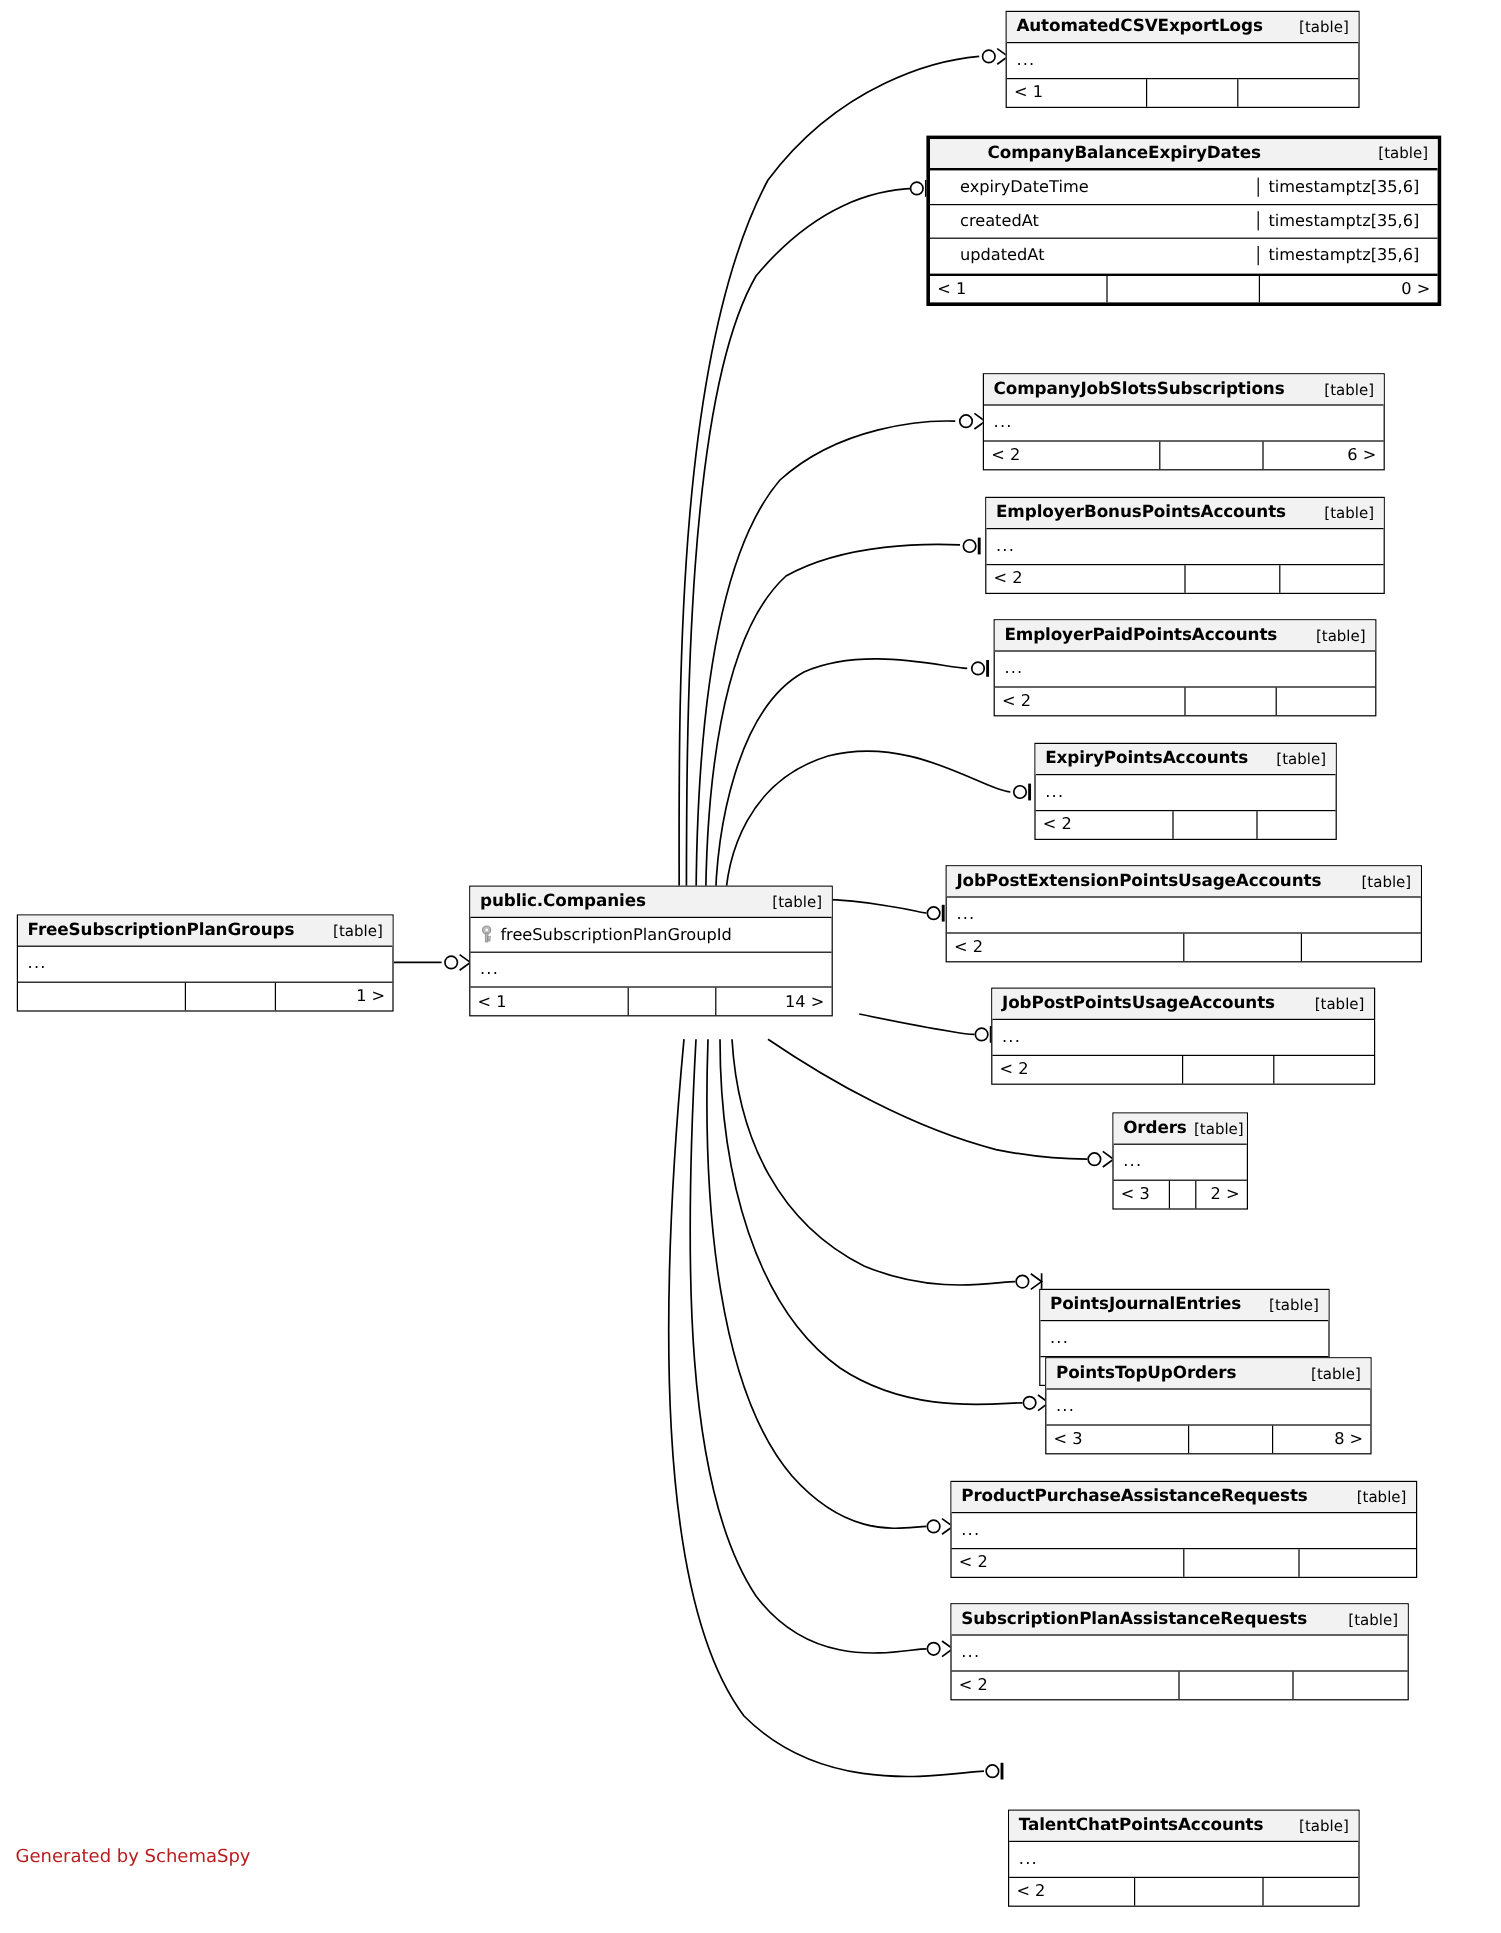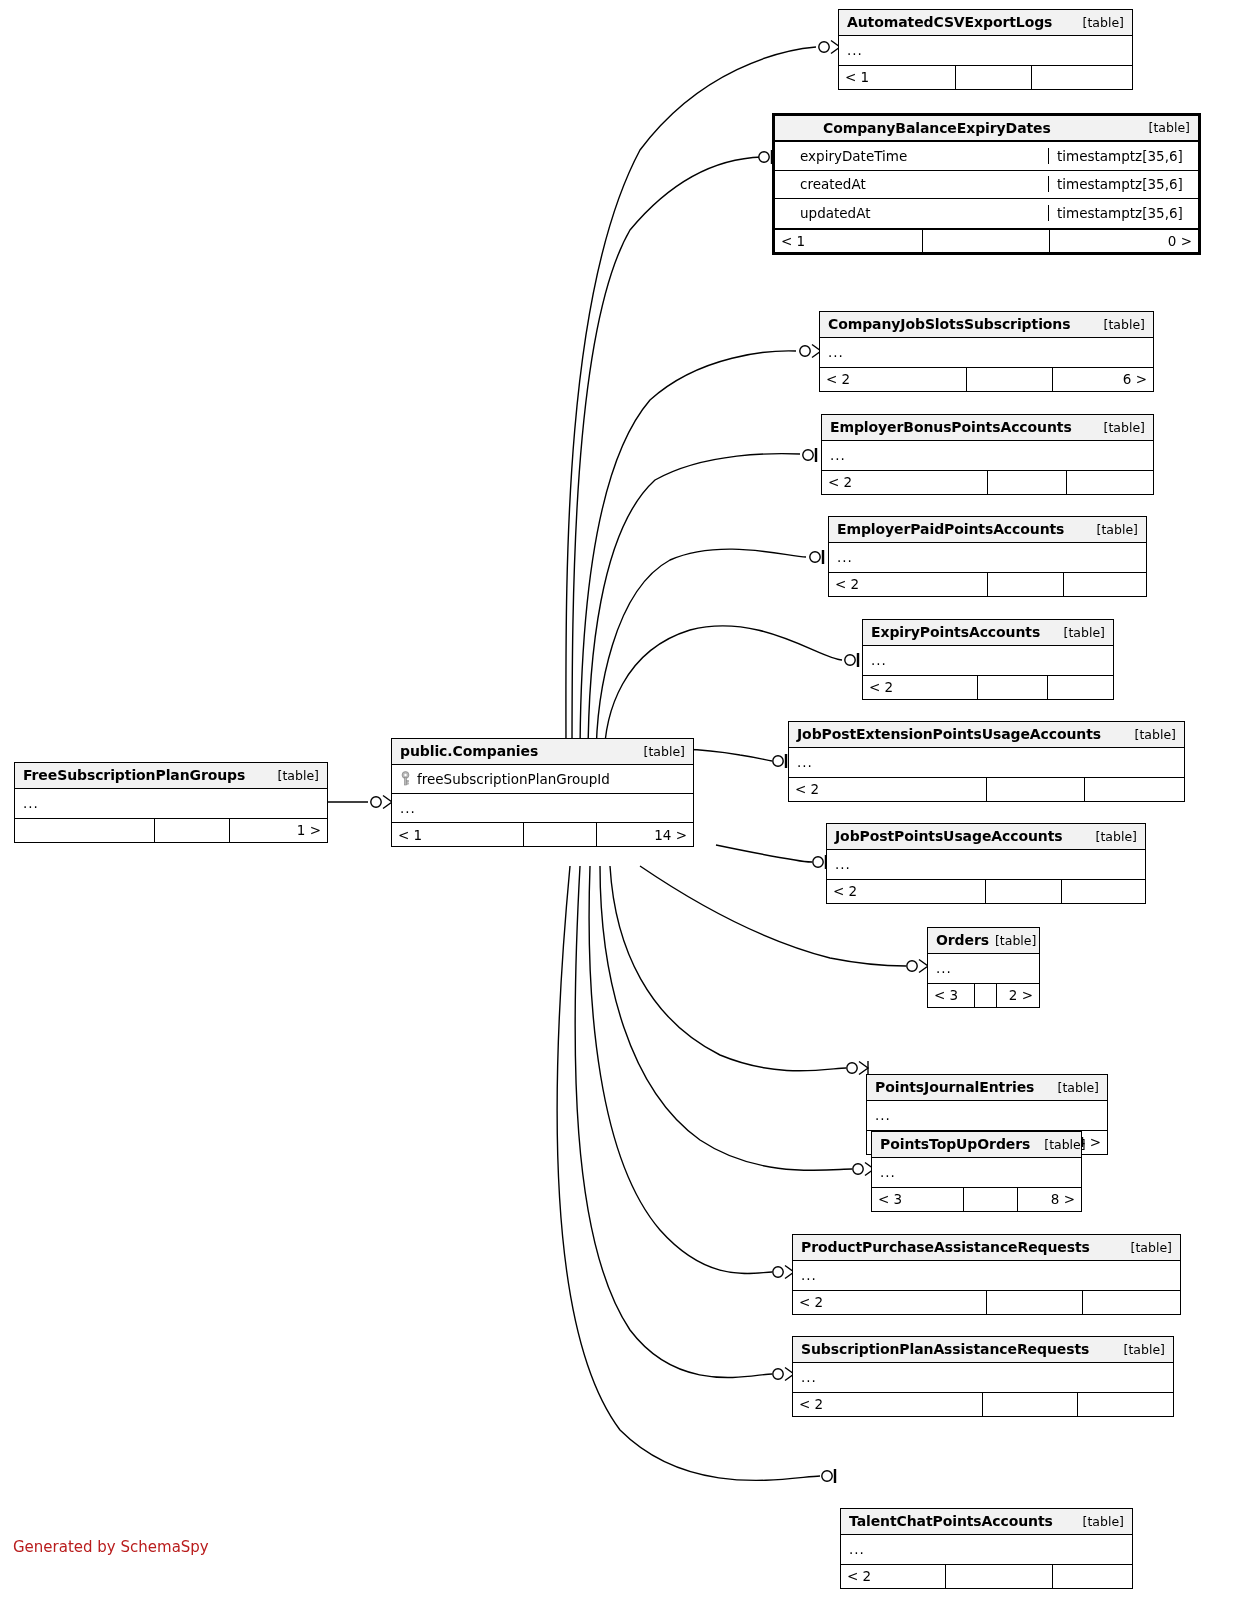--- a/index.html
+++ b/index.html
@@ -352,21 +352,21 @@
       <span class="ellipsis">...</span>
     </div>
   </div>
   <div class="tfoot">
     <span class="fcell l" style="width:46%">&lt; 2</span>
     <span class="fcell l" style="width:26%"></span>
     <span class="fcell r" style="width:28%">4 &gt;</span>
   </div>
 </div>
 
-<div class="tbl" style="left:871px;top:1131px;width:211px;">
+<div class="tbl" style="left:871px;top:1131px;width:272px;">
   <div class="thead">
     <span class="tname">PointsTopUpOrders</span>
     <span class="ttag">[table]</span>
   </div>
   <div class="rows">
     <div class="row">
       <span class="ellipsis">...</span>
     </div>
   </div>
   <div class="tfoot">

